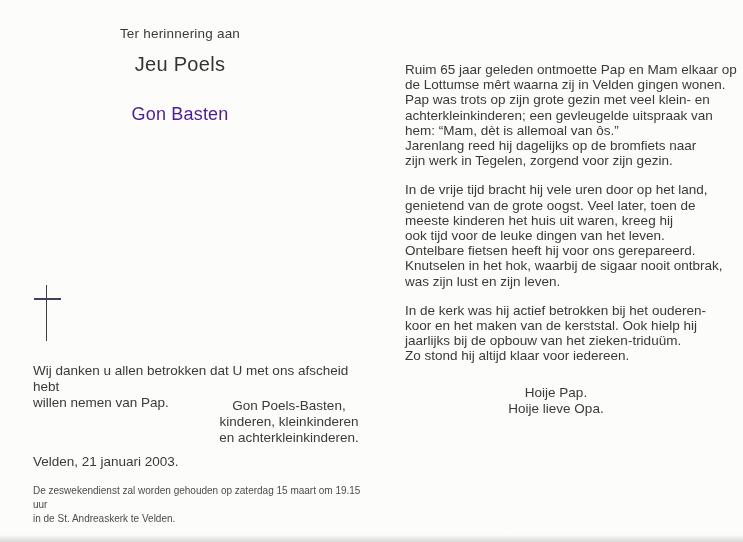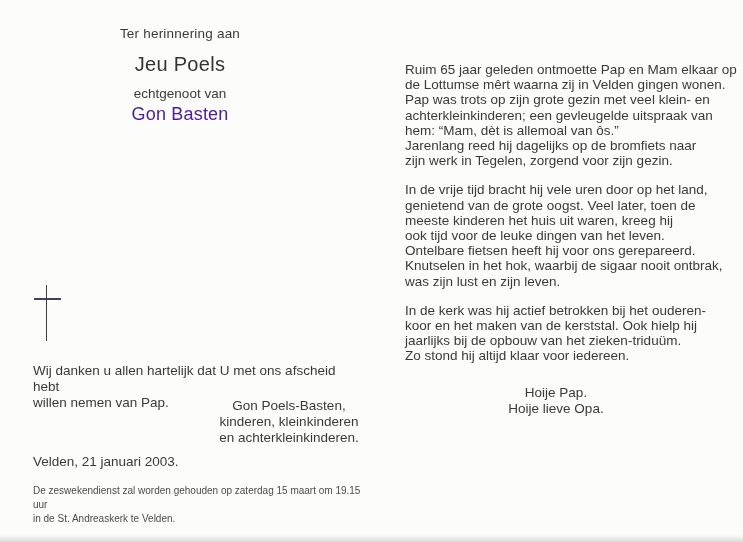--- a/index.html
+++ b/index.html
@@ -112,29 +112,28 @@
     background: linear-gradient(#fcfcfa, #d8d8d6);
   }
 </style>
 </head>
 <body>
 
 <div class="card">
 
   <div class="abs lc-center intro">Ter herinnering aan</div>
   <div class="abs lc-center name">Jeu Poels</div>
-  <div class="abs lc-center relation">echtgenoot van</div>
   <div class="abs lc-center spouse">Gon Basten</div>
 
   <div class="abs cross">
     <span class="vbar"></span>
     <span class="hbar"></span>
   </div>
 
-  <div class="abs thanks lines">Wij danken u allen hartelijk dat U met ons afscheid hebt
+  <div class="abs thanks lines">Wij danken u allen betrokken dat U met ons afscheid hebt
 willen nemen van Pap.</div>
   <div class="abs signature lines">Gon Poels-Basten,
 kinderen, kleinkinderen
 en achterkleinkinderen.</div>
   <div class="abs place-date">Velden, 21 januari 2003.</div>
   <div class="abs service-notice lines">De zeswekendienst zal worden gehouden op zaterdag 15 maart om 19.15 uur
 in de St. Andreaskerk te Velden.</div>
 
   <div class="abs right-col">
     <div class="para lines">Ruim 65 jaar geleden ontmoette Pap en Mam elkaar op

